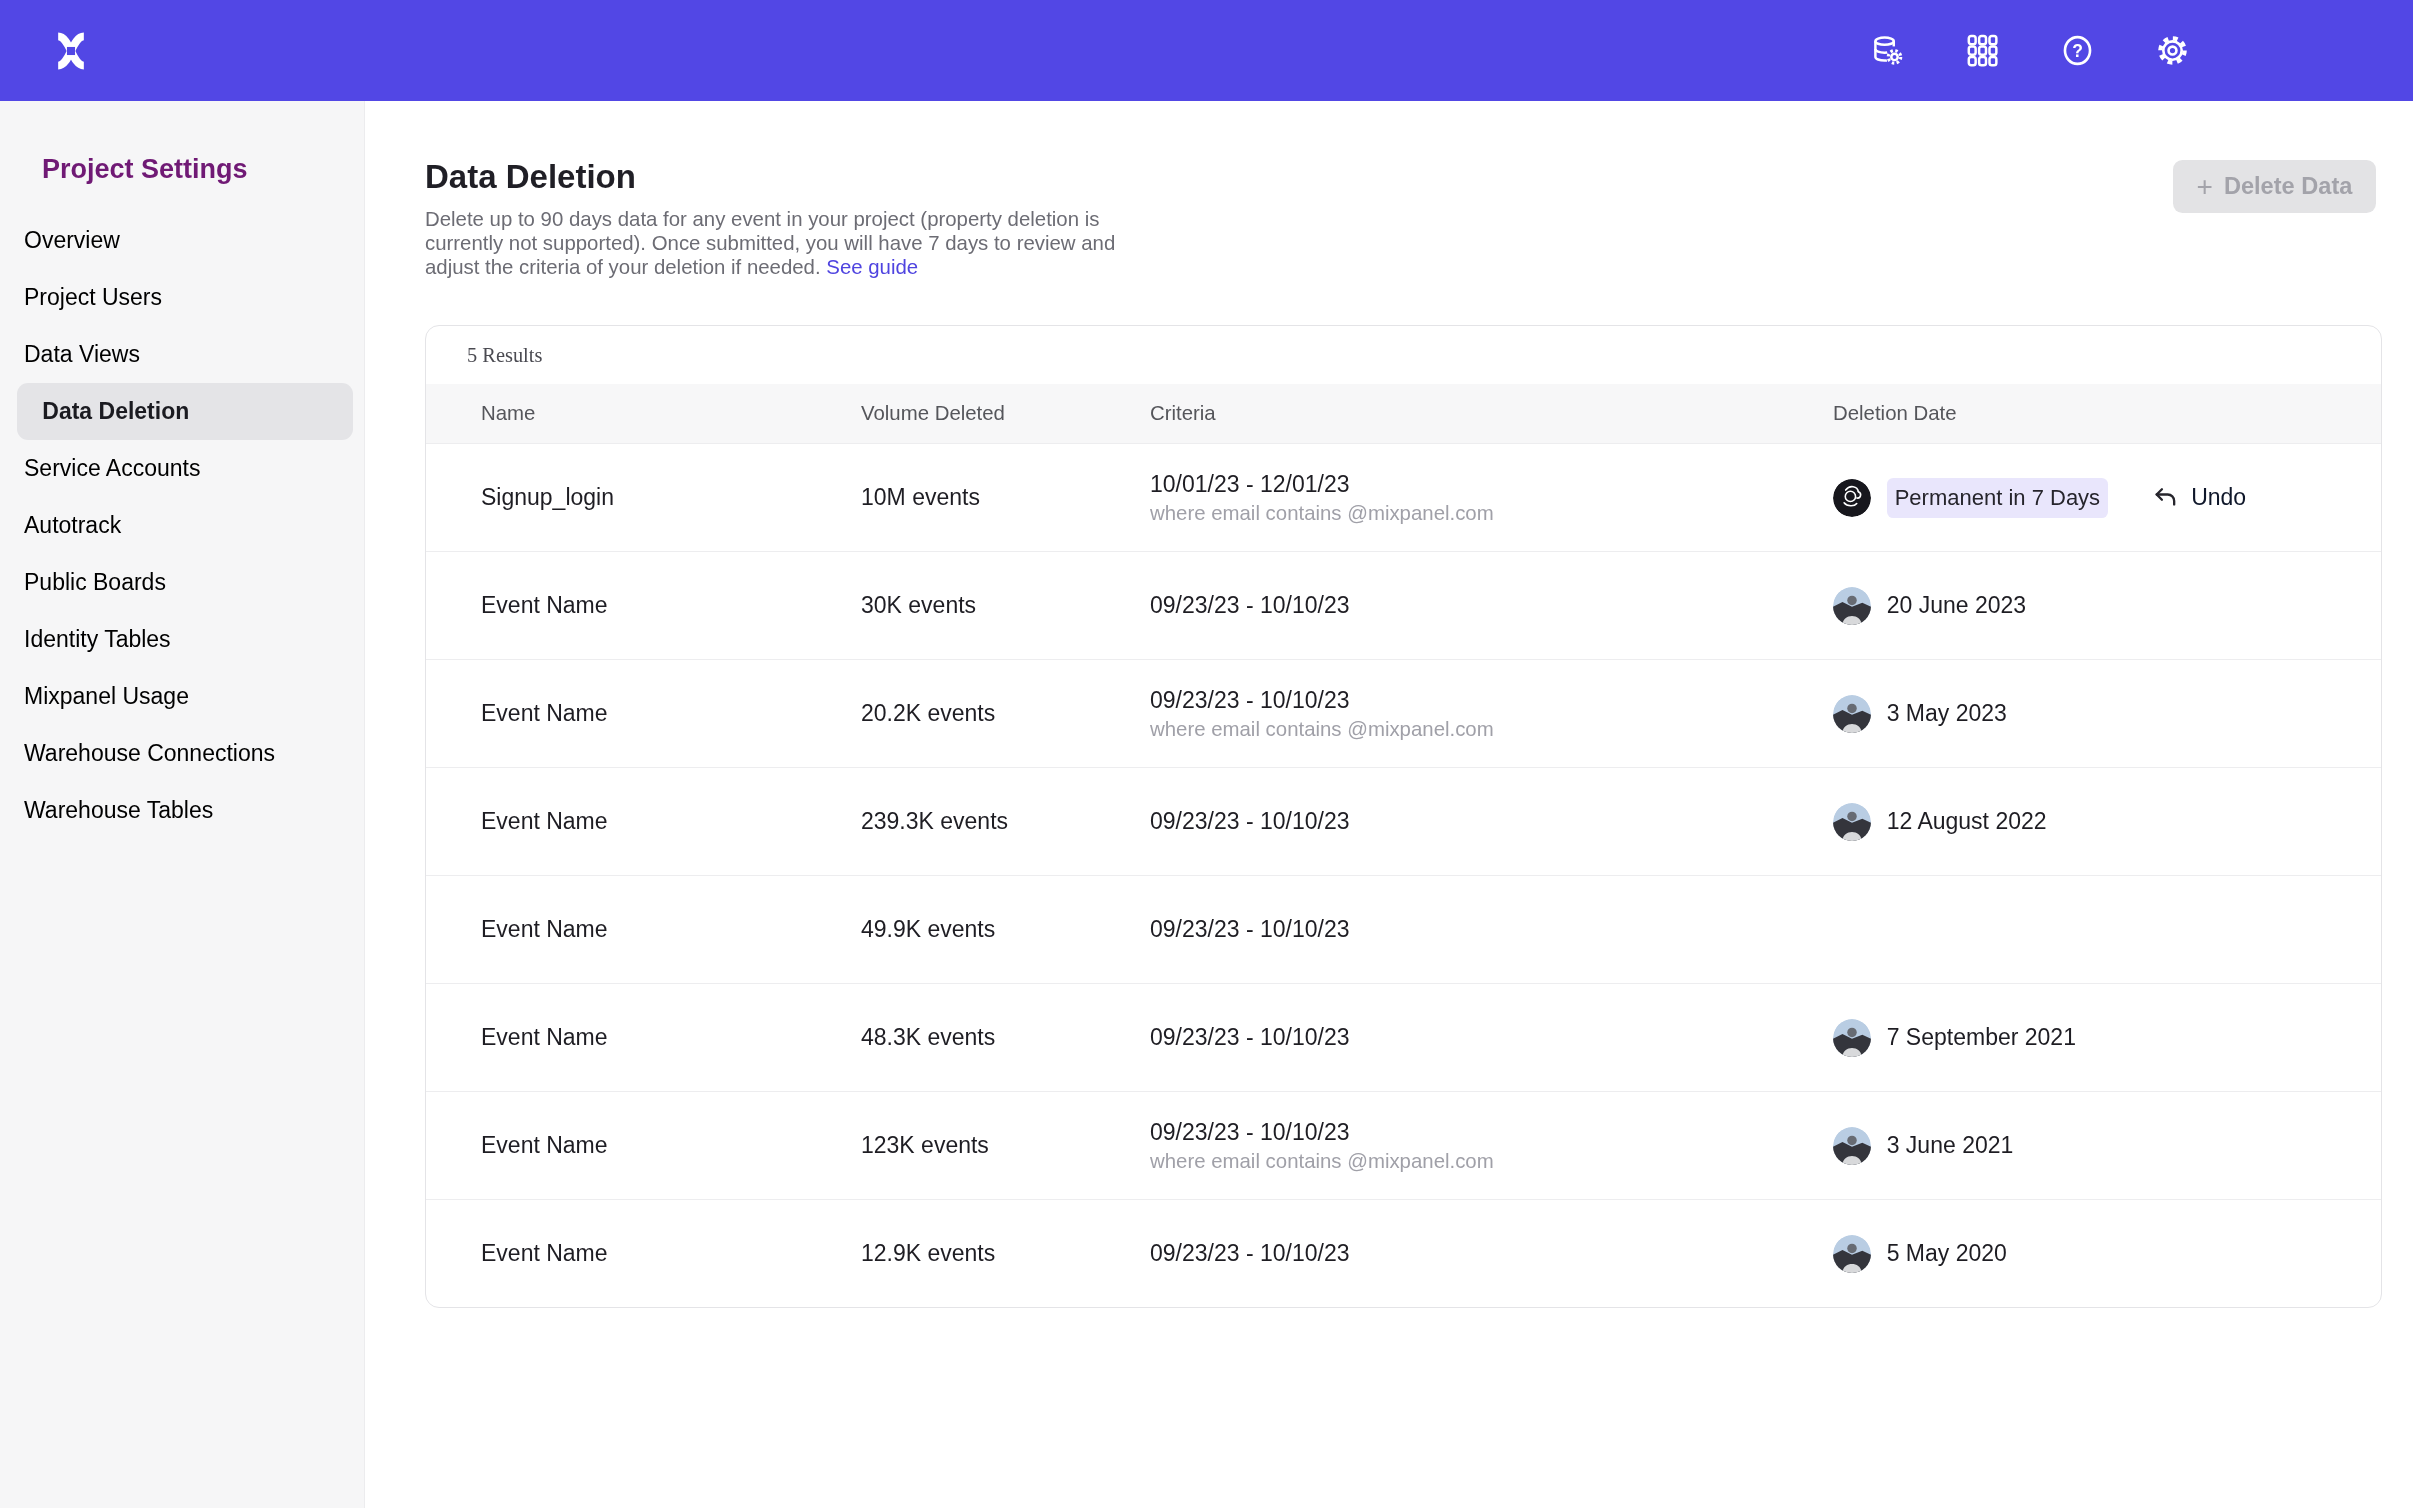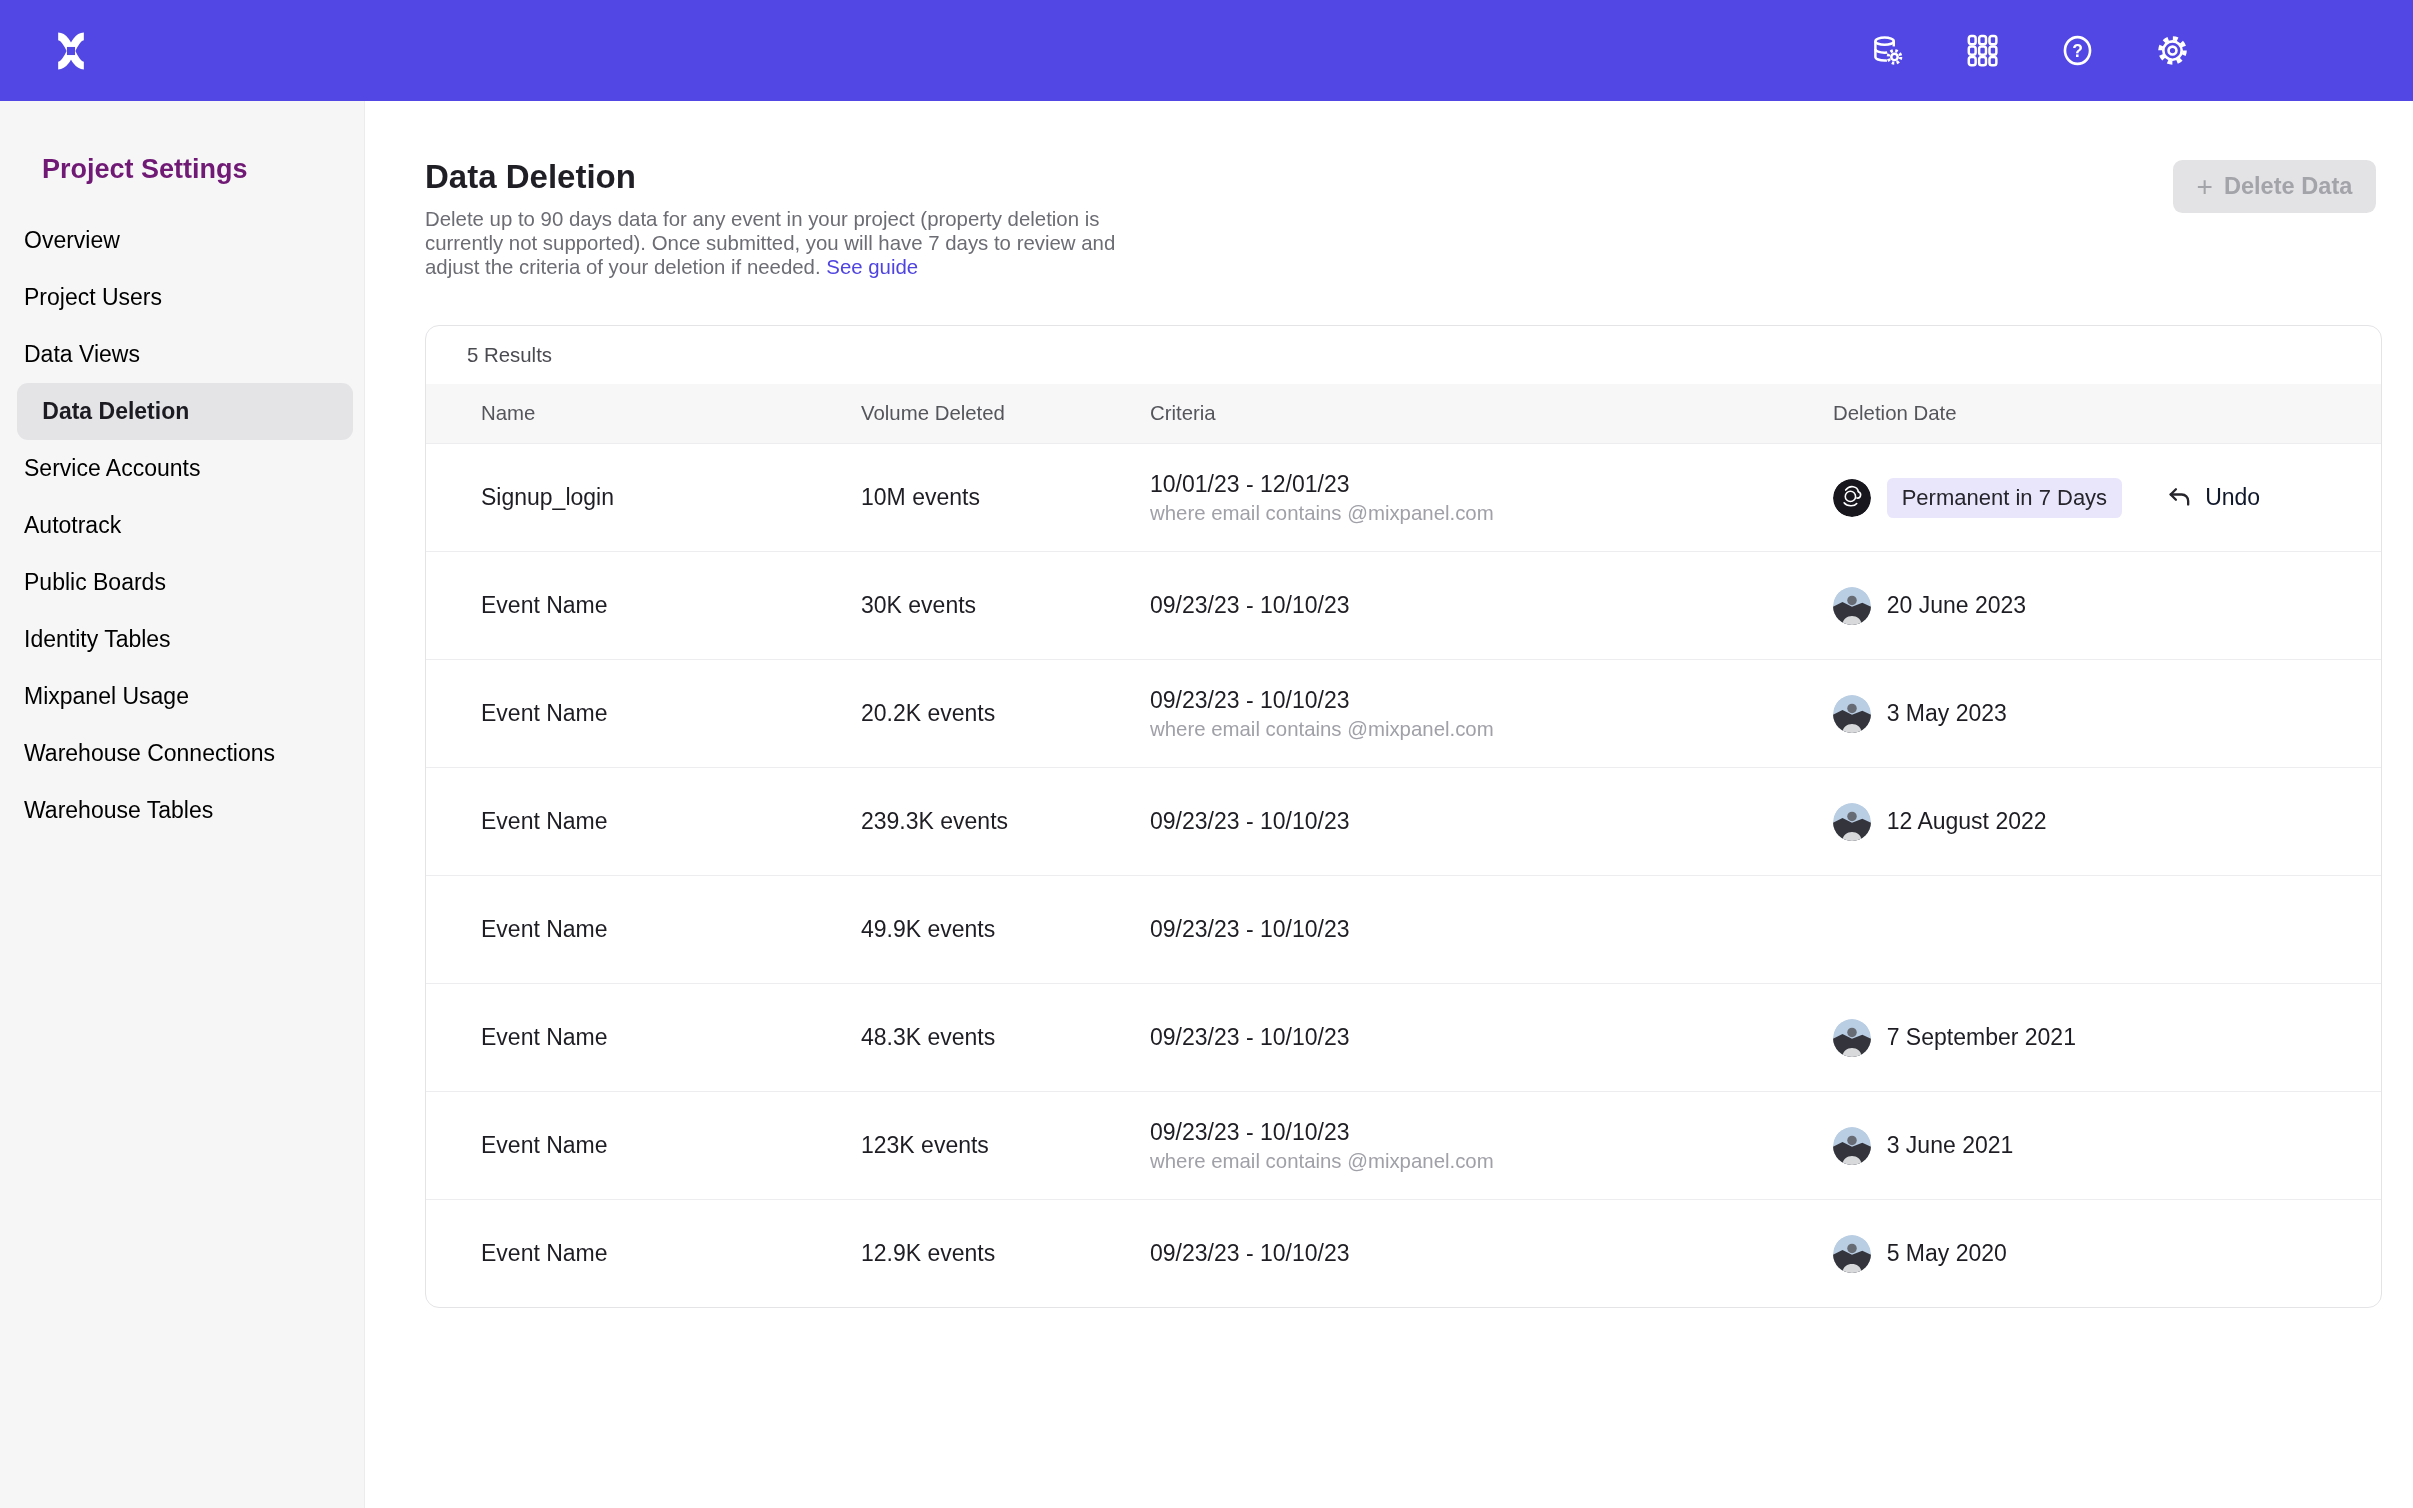--- a/index.html
+++ b/index.html
@@ -34,30 +34,30 @@
   .see-guide { color:#4f44e0; text-decoration:none; cursor:pointer; }
   .delete-btn { display:flex; align-items:center; gap:11px; height:53px; padding:0 23.6px;
                 background:#e3e3e5; border:none; border-radius:9.4px; color:#a3a3aa;
                 font-size:23.6px; font-weight:700; font-family:inherit; cursor:not-allowed; }
   .delete-btn .plus { font-size:28px; font-weight:400; line-height:28px; }
 
   
   .card { margin-top:46px; width:1957px; border:0.8px solid #e4e4e7; border-radius:14px;
           background:#ffffff; overflow:hidden; }
   .card-head { height:58px; display:flex; align-items:center; padding-left:41px;
-               font-size:20.4px; color:#4a4a51; }
+               font-size:20.4px; color:#4a4a51;font-family:Liberation Serif, serif; }
   .tgrid { display:grid; grid-template-columns:380px 289px 683px auto; padding-left:55px; align-items:center; }
   .thead { height:59px; background:#f7f7f8; font-size:20.4px; color:#55565b; }
   .trow { height:108px; border-top:0.8px solid #ededef; font-size:23px; color:#1e1d23; }
   .cell-criteria { display:flex; flex-direction:column; justify-content:center; gap:4px; }
   .crit-sub { font-size:20.4px; color:#a0a0a8; }
   .cell-deletion { display:flex; align-items:center; gap:15.7px; }
   .avatar { width:38px; height:38px; border-radius:50%; overflow:hidden; flex:0 0 38px; }
   .avatar svg { width:38px; height:38px; display:block; }
-  .badge { background:#e9e6fc; color:#26252c; font-size:22px; padding:7px 15px; border-radius:6.3px; white-space:nowrap; }
+  .badge { background:#e9e6fc; color:#26252c; font-size:22px; padding:7px 8px; border-radius:6.3px; white-space:nowrap; }
   .undo-btn { display:flex; align-items:center; gap:11px; margin-left:44px; background:none; border:none;
               font-family:inherit; font-size:23px; font-weight:500; color:#0f172a; cursor:pointer; }
   .undo-btn svg { width:28px; height:28px; }
 </style>
 </head>
 <body>
 
 <header class="topbar">
   <span>
     <svg class="logo" viewBox="0 0 24 24">

